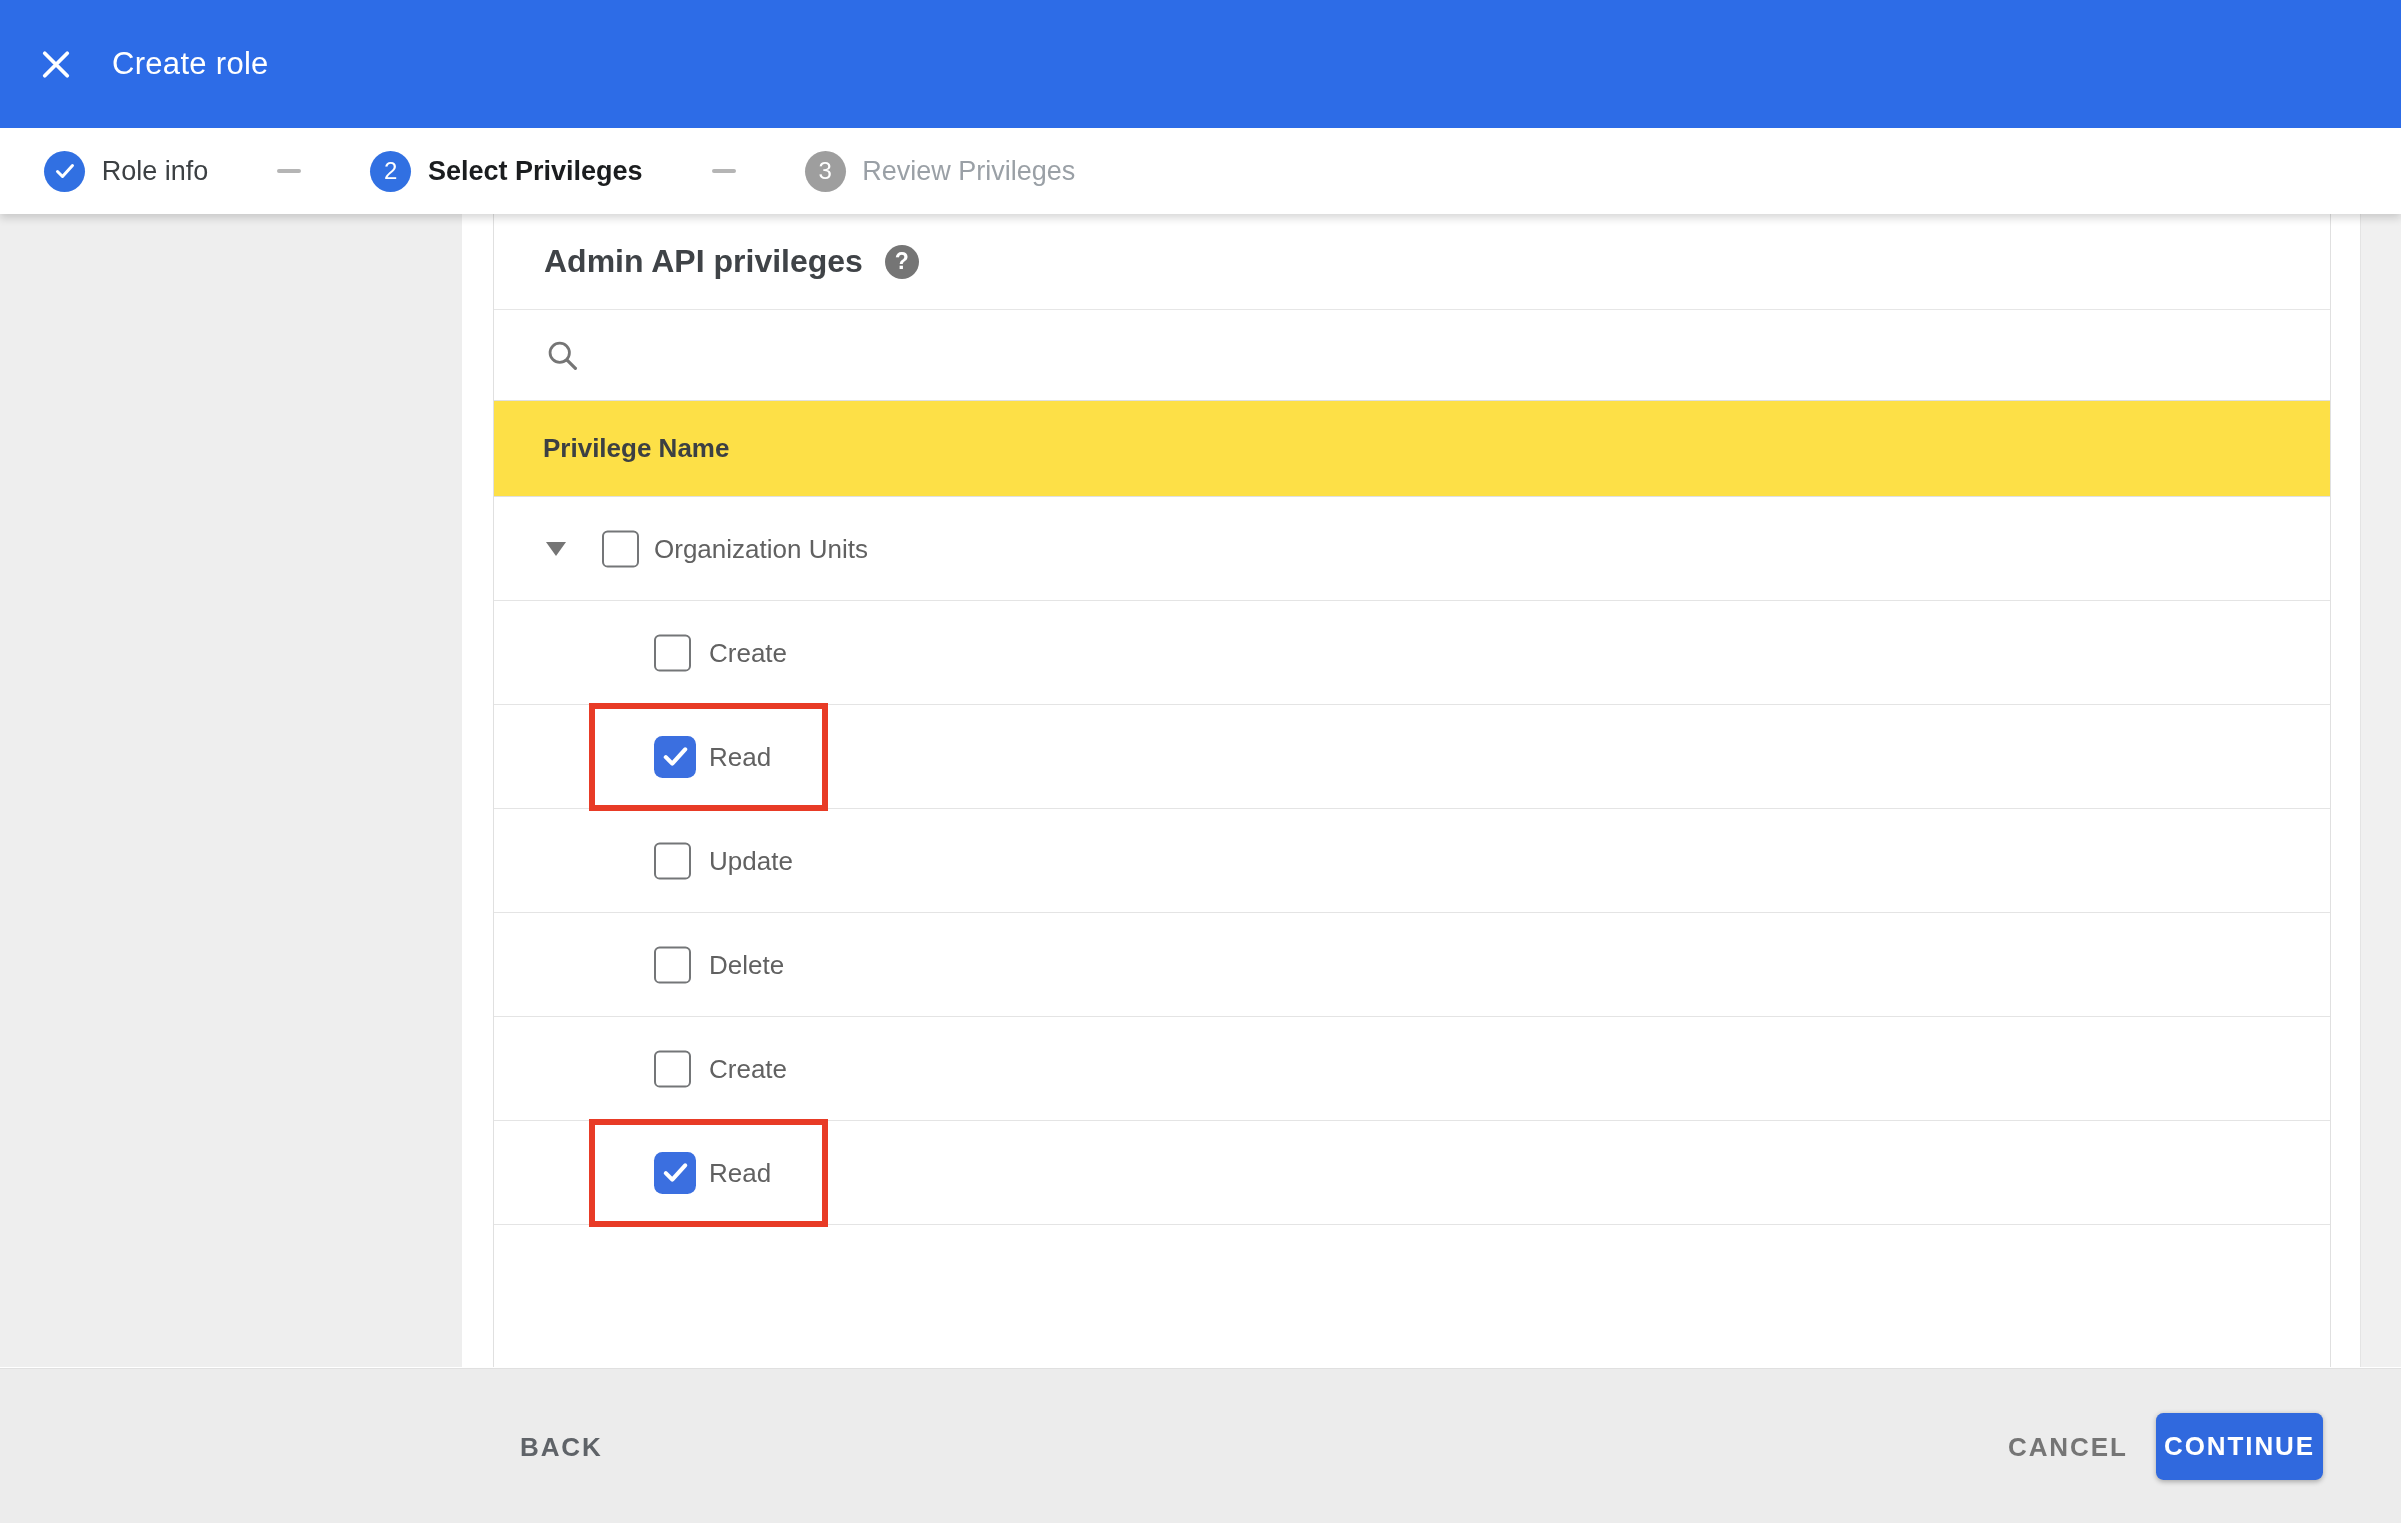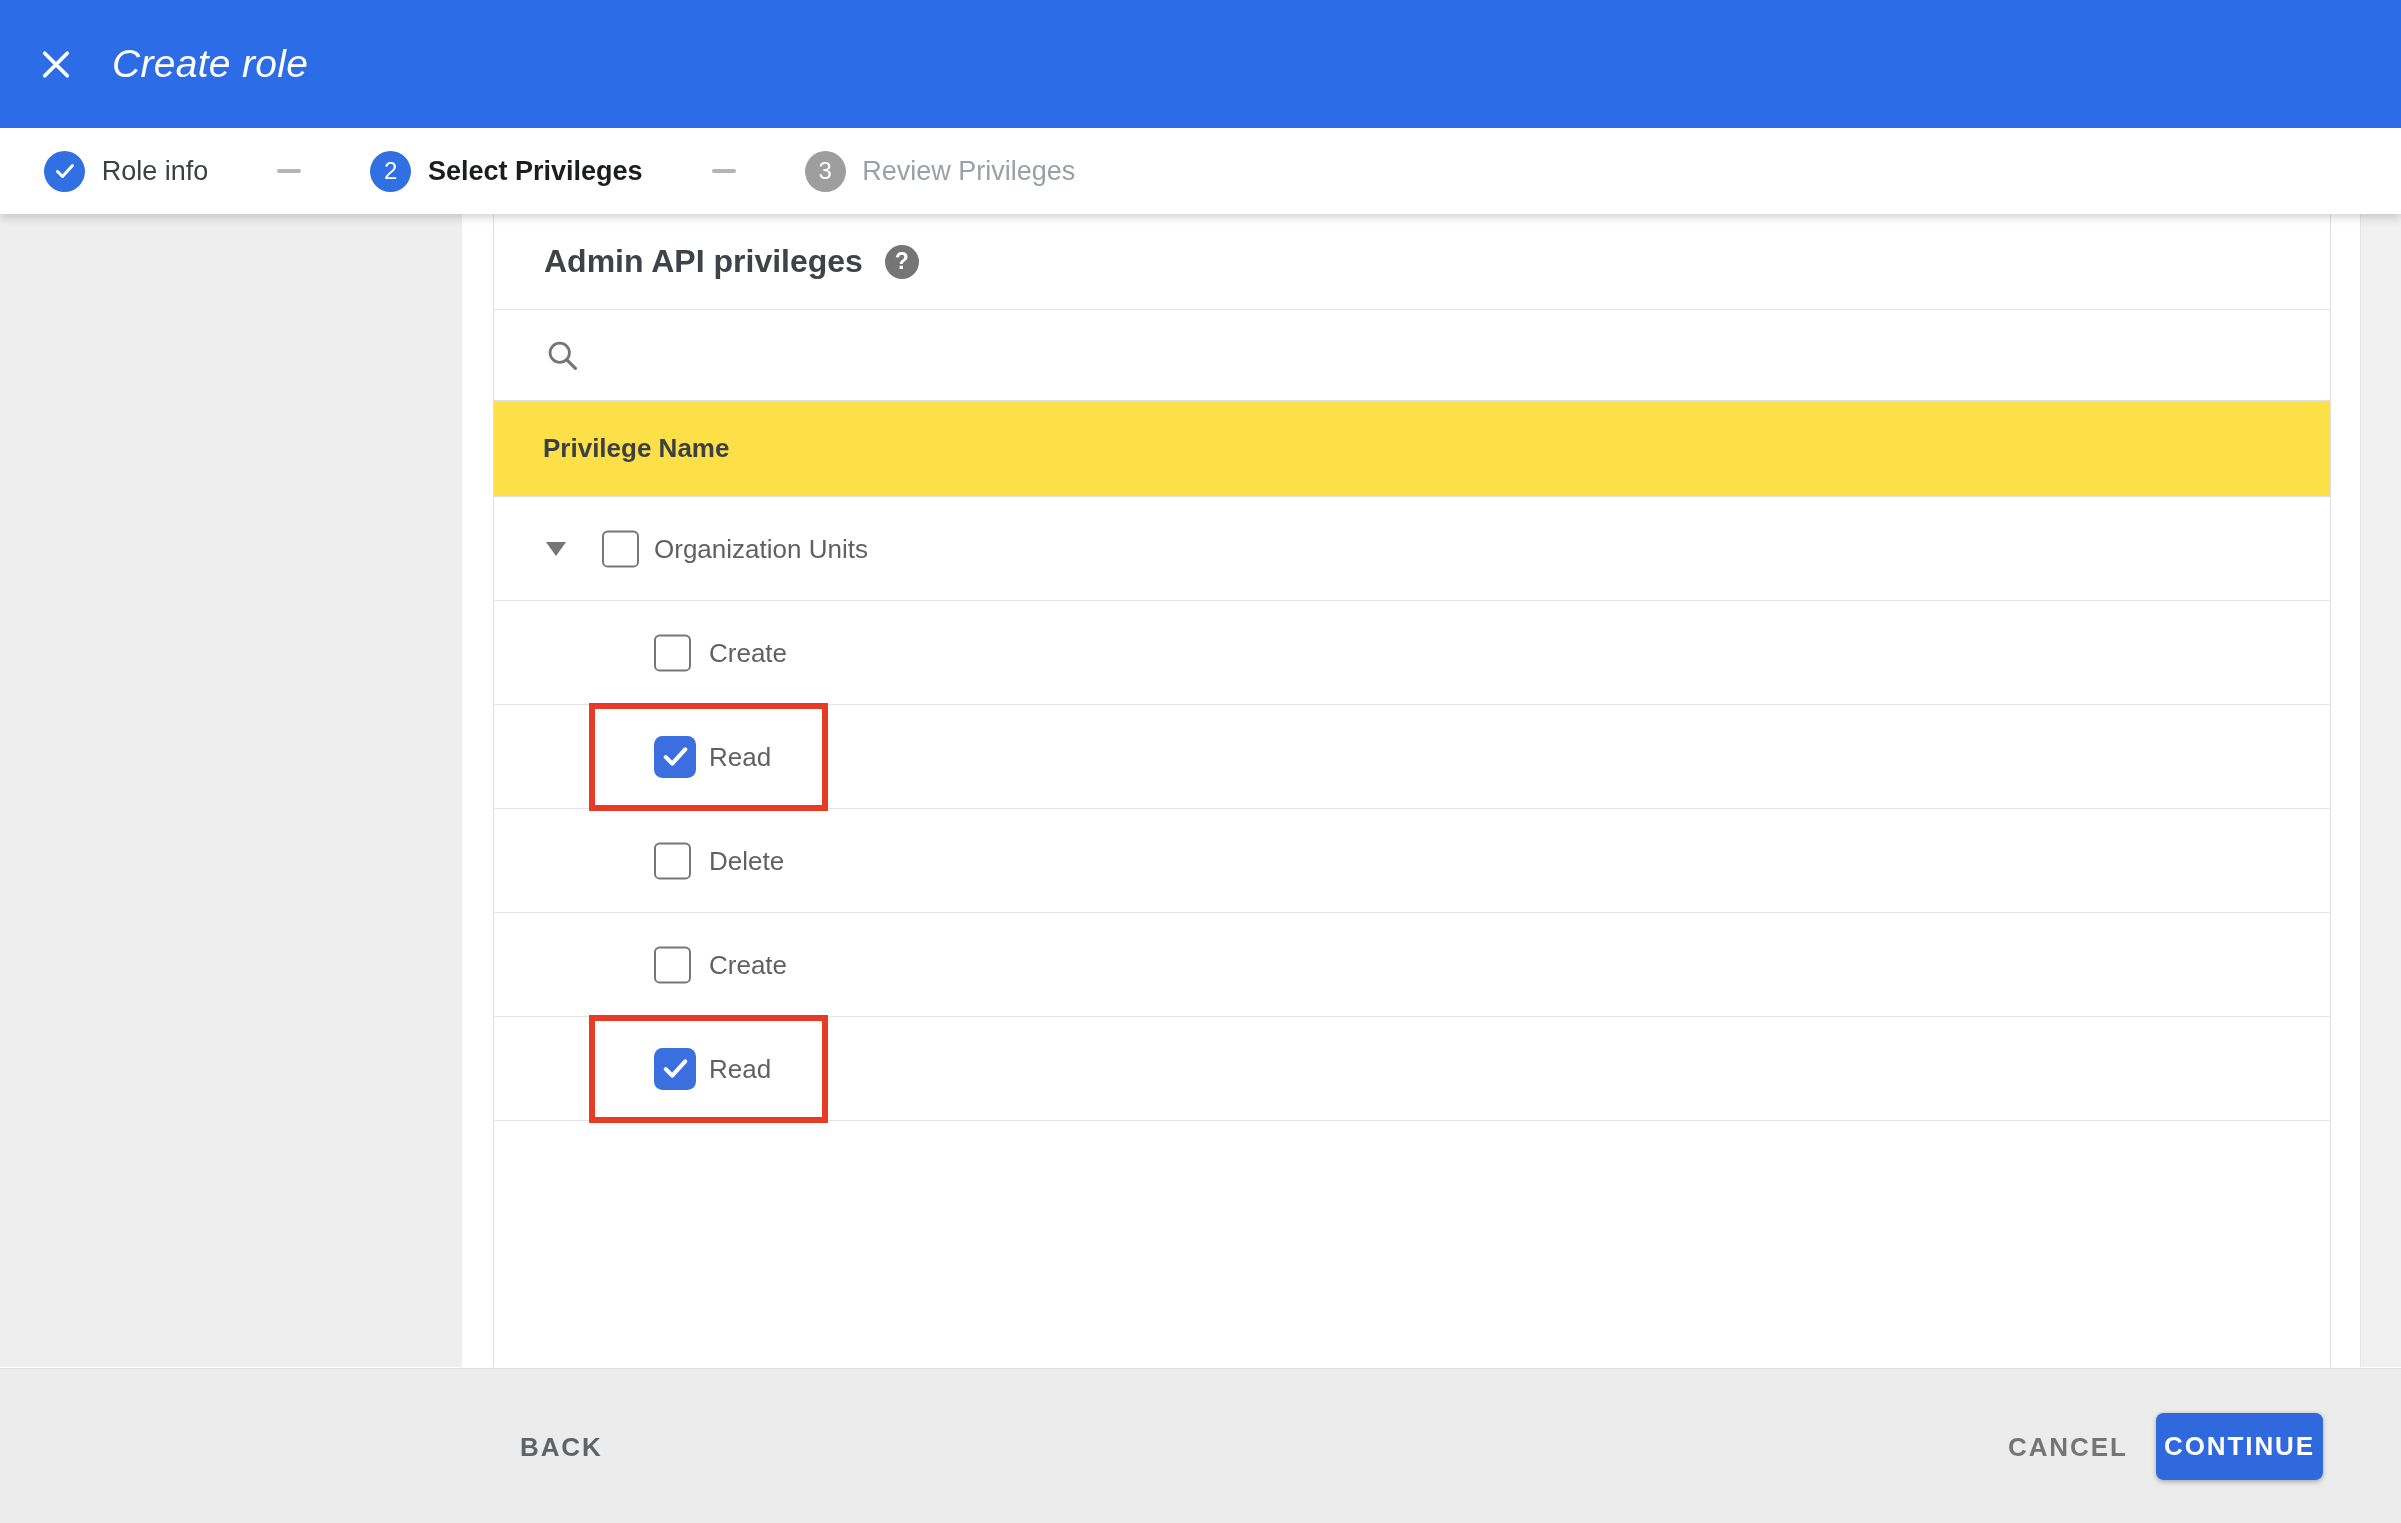--- a/index.html
+++ b/index.html
@@ -4,21 +4,21 @@
 <style>
   html,body{margin:0;padding:0;width:2401px;height:1524px;overflow:hidden;
     font-family:"Liberation Sans","DejaVu Sans",sans-serif;background:#fff;position:relative;}
   *{box-sizing:border-box;}
 
   
   .appbar{position:absolute;top:0;left:0;right:0;height:128px;background:var(--appbar-blue);z-index:10;}
   .close-x{position:absolute;left:33px;top:50%;transform:translateY(-50%);width:45px;height:45px;
     display:flex;align-items:center;justify-content:center;cursor:pointer;}
   .appbar-title{position:absolute;left:112px;top:50%;transform:translateY(-50%);
-    font-size:39px;font-weight:400;color:#fff;letter-spacing:0.3px;white-space:nowrap;font-style:italic;}
+    font-size:31px;font-weight:400;color:#fff;letter-spacing:0.3px;white-space:nowrap;}
 
   
   .stepbar{position:absolute;top:128px;left:0;right:0;height:86px;background:#fff;
     box-shadow:0 3.7px 8.4px rgba(0,0,0,.16);display:flex;align-items:center;padding-left:44px;z-index:9;gap:44px;}
   .step{display:flex;align-items:center;cursor:pointer;}
   .scircle{width:41px;height:41px;border-radius:50%;display:flex;align-items:center;
     justify-content:center;color:#fff;font-size:24px;flex:none;}
   .scircle.done,.scircle.active{background:var(--accent-blue);}
   .scircle.future{background:var(--inactive-gray);}
   .slabel{margin-left:16.7px;font-size:27px;color:#3c4043;white-space:nowrap;}
@@ -149,20 +149,24 @@
         <span class="cb cb-child checked">
           <svg viewBox="0 0 24 24">
             <path d="M4.5 12.5 L9.5 17.5 L19.5 6.5" fill="none" stroke="#fff" stroke-width="3.2" stroke-linecap="round" stroke-linejoin="round"></path>
           </svg>
         </span>
         <span class="plabel">Read</span>
         <span class="hlbox"></span>
       </div>
       <div class="prow child">
         <span class="cb cb-child"></span>
+        <span class="plabel">Update</span>
+      </div>
+      <div class="prow child">
+        <span class="cb cb-child"></span>
         <span class="plabel">Delete</span>
       </div>
       <div class="prow child">
         <span class="cb cb-child"></span>
         <span class="plabel">Create</span>
       </div>
       <div class="prow child">
         <span class="cb cb-child checked">
           <svg viewBox="0 0 24 24">
             <path d="M4.5 12.5 L9.5 17.5 L19.5 6.5" fill="none" stroke="#fff" stroke-width="3.2" stroke-linecap="round" stroke-linejoin="round"></path>

